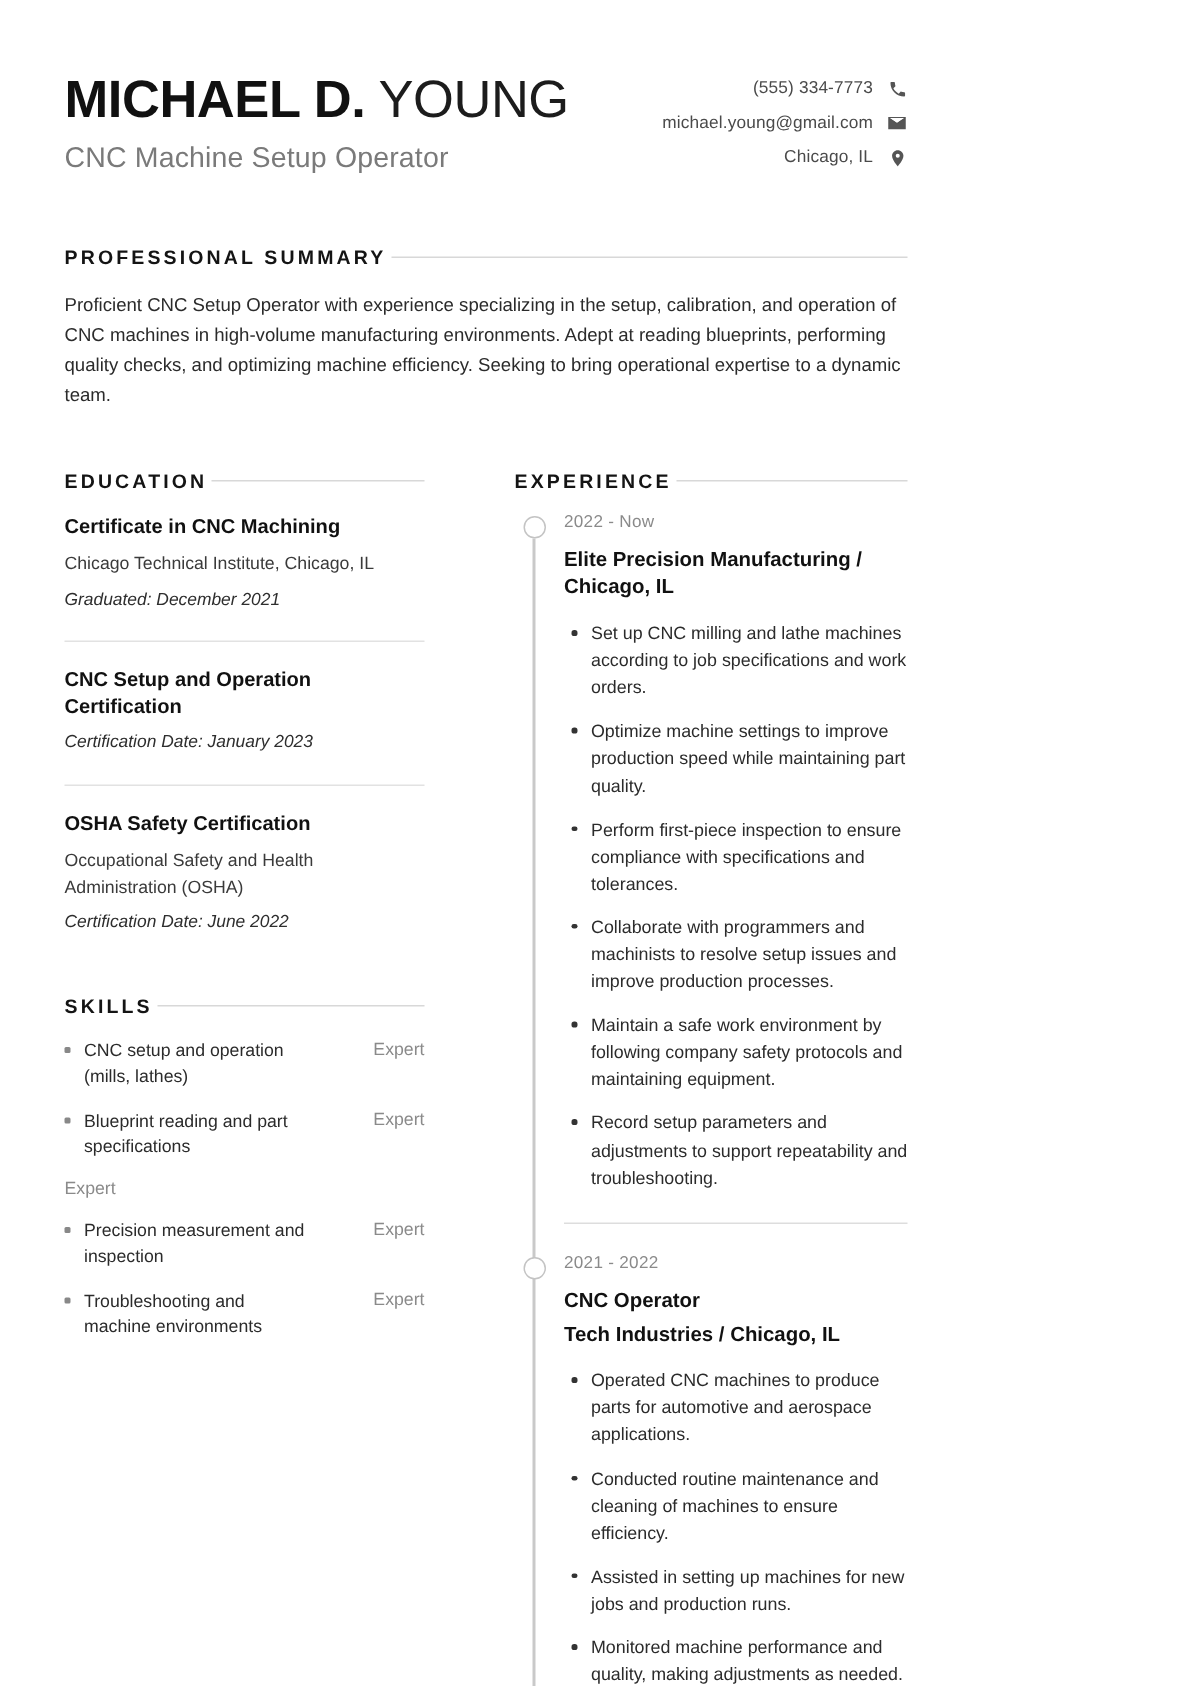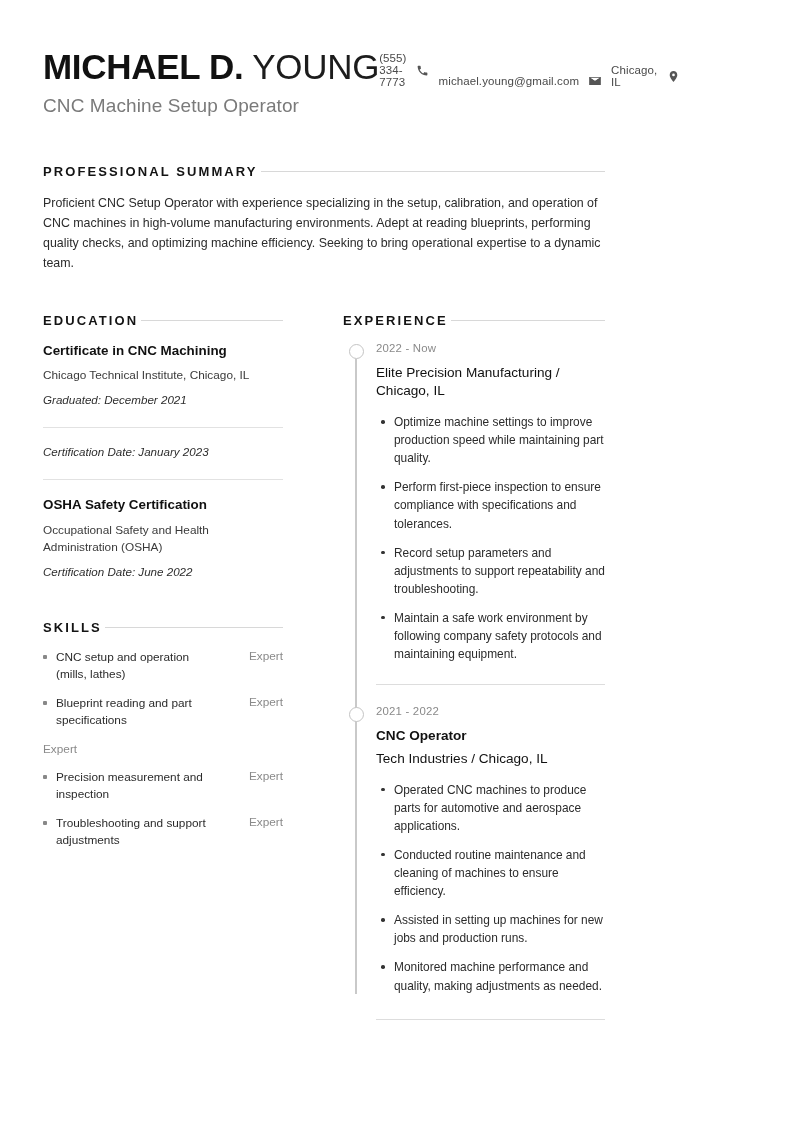--- a/index.html
+++ b/index.html
@@ -46,20 +46,21 @@
   .job-title {
     margin-top: 9px;
     font-size: 19px;
     font-weight: 400;
     color: #7a7a7a;
     letter-spacing: 0.1px;
   }
 
   .contact {
     display: flex;
+    flex-direction: column;
     align-items: flex-end;
     gap: 9px;
     padding-top: 7px;
   }
   .contact-row {
     display: flex;
     align-items: center;
     justify-content: flex-end;
     gap: 9px;
     font-size: 11.5px;
@@ -210,21 +211,21 @@
   }
   .exp-role {
     font-size: 13.6px;
     font-weight: 700;
     color: #111111;
     line-height: 1.38;
     margin-bottom: 4px;
   }
   .exp-company {
     font-size: 13.6px;
-    font-weight: 400;
+    font-weight: 700;
     color: #111111;
     line-height: 1.38;
     margin-bottom: 12px;
   }
   .exp-bullets { list-style: none; padding-left: 18px; }
   .exp-bullets li {
     position: relative;
     font-size: 11.9px;
     line-height: 1.52;
     color: #2b2b2b;
@@ -310,20 +311,21 @@
         </div>
 
         <div class="edu-item">
           <div class="edu-title">Certificate in CNC Machining</div>
           <div class="edu-org">Chicago Technical Institute, Chicago, IL</div>
           <div class="edu-date">Graduated: December 2021</div>
         </div>
         <div class="edu-divider"></div>
 
         <div class="edu-item">
+          <div class="edu-title">CNC Setup and Operation Certification</div>
           <div class="edu-date">Certification Date: January 2023</div>
         </div>
         <div class="edu-divider"></div>
 
         <div class="edu-item">
           <div class="edu-title">OSHA Safety Certification</div>
           <div class="edu-org">Occupational Safety and Health Administration (OSHA)</div>
           <div class="edu-date">Certification Date: June 2022</div>
         </div>
       </div>
@@ -358,21 +360,21 @@
           <div class="skill-left">
             <span class="skill-bullet"></span>
             <span class="skill-name">Precision measurement and inspection</span>
           </div>
           <span class="skill-level">Expert</span>
         </div>
 
         <div class="skill-row">
           <div class="skill-left">
             <span class="skill-bullet"></span>
-            <span class="skill-name">Troubleshooting and support adjustments</span>
+            <span class="skill-name">Troubleshooting and machine environments</span>
           </div>
           <span class="skill-level">Expert</span>
         </div>
       </div>
 
     </div>
 
     <div class="col-gap"></div>
 
     <div class="col-right">
@@ -382,24 +384,26 @@
       </div>
 
       <div class="timeline">
         <span class="timeline-line"></span>
 
         <div class="exp-item">
           <span class="exp-dot"></span>
           <div class="exp-date">2022 - Now</div>
           <div class="exp-company">Elite Precision Manufacturing / Chicago, IL</div>
           <ul class="exp-bullets">
+            <li>Set up CNC milling and lathe machines according to job specifications and work orders.</li>
             <li>Optimize machine settings to improve production speed while maintaining part quality.</li>
             <li>Perform first-piece inspection to ensure compliance with specifications and tolerances.</li>
+            <li>Collaborate with programmers and machinists to resolve setup issues and improve production processes.</li>
+            <li>Maintain a safe work environment by following company safety protocols and maintaining equipment.</li>
             <li>Record setup parameters and adjustments to support repeatability and troubleshooting.</li>
-            <li>Maintain a safe work environment by following company safety protocols and maintaining equipment.</li>
           </ul>
         </div>
 
         <div class="exp-divider"></div>
 
         <div class="exp-item">
           <span class="exp-dot"></span>
           <div class="exp-date">2021 - 2022</div>
           <div class="exp-role">CNC Operator</div>
           <div class="exp-company">Tech Industries / Chicago, IL</div>

